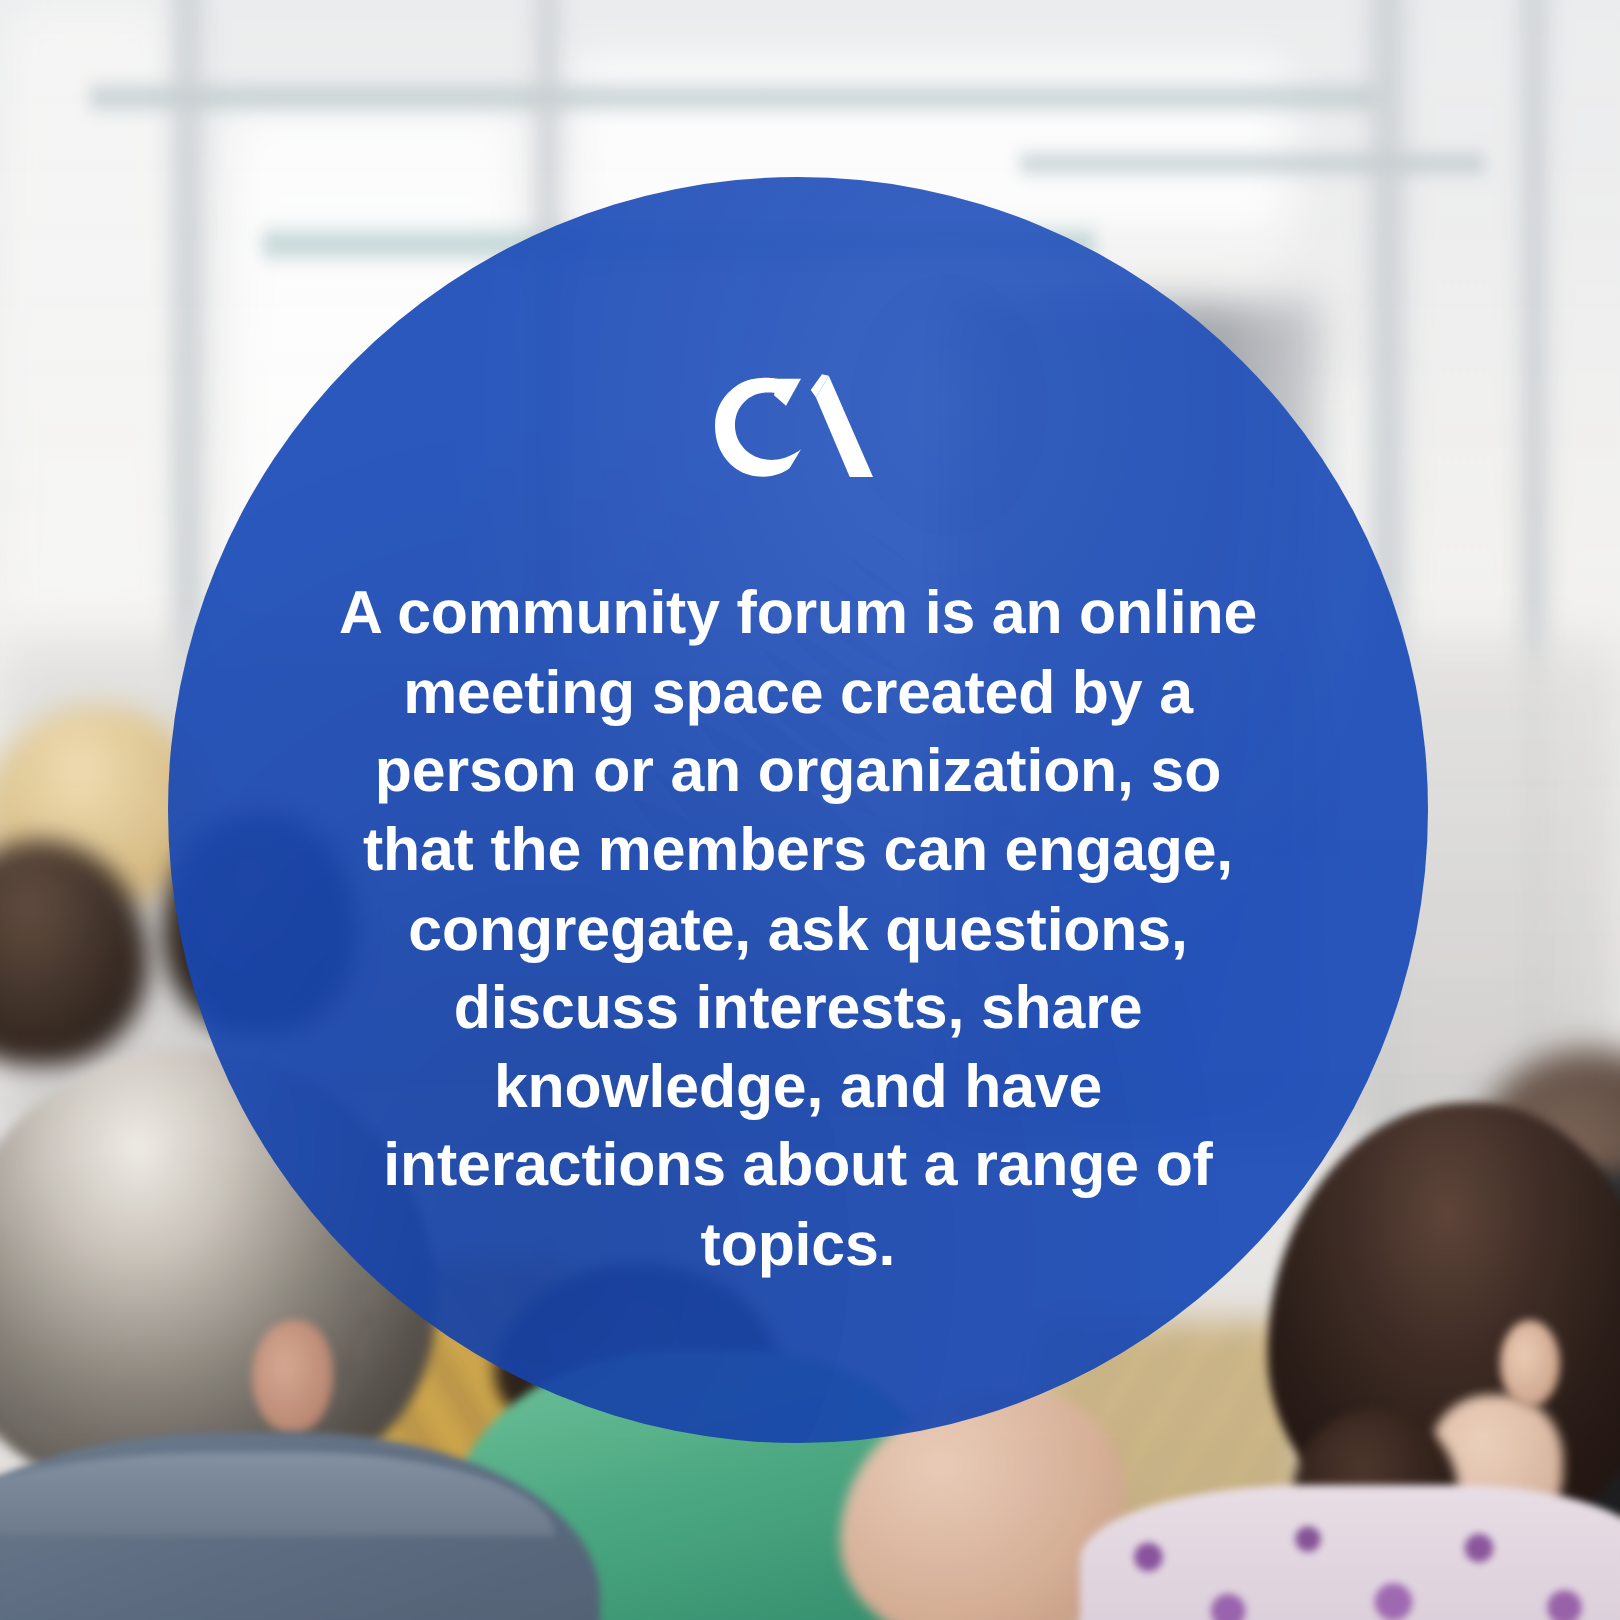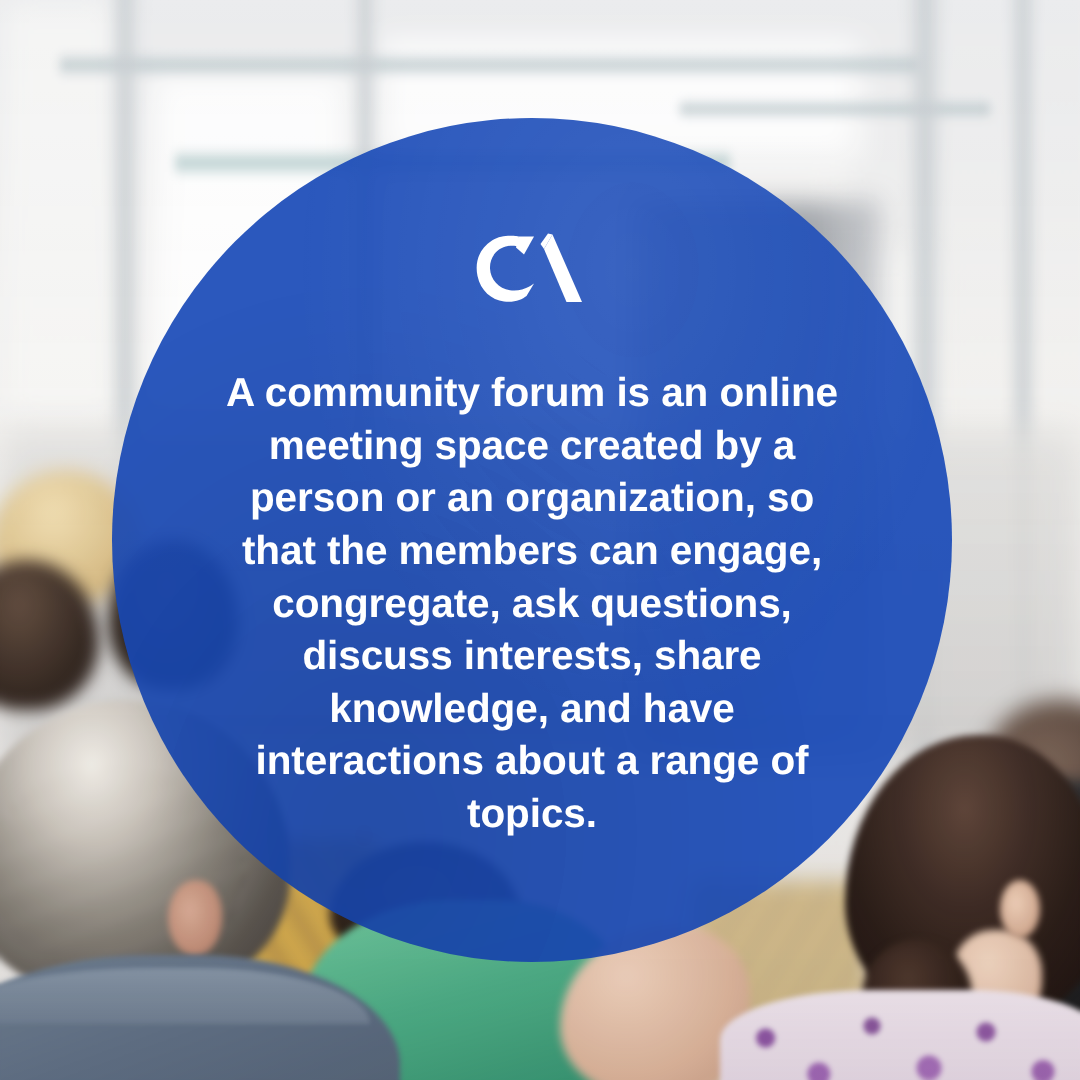--- a/index.html
+++ b/index.html
@@ -214,21 +214,21 @@
     position:absolute; left:112px; top:118px; width:840px; height:844px;
     border-radius:50%;
     background:radial-gradient(ellipse at 62% 18%, rgba(255,255,255,.07) 0%, rgba(255,255,255,0) 46%),
                radial-gradient(ellipse at 30% 85%, rgba(0,0,0,.10) 0%, rgba(0,0,0,0) 55%);
     pointer-events:none;
   }
 
   
   .content{
     position:absolute;
-    left:112px; top:118px;
+    left:112px; top:134px;
     width:840px; height:844px;
     display:flex; flex-direction:column;
     align-items:center;
     padding-top:110px;
   }
 
   .logo{ width:132px; height:90px; display:block; }
 
   .quote{
     margin-top:48px;

